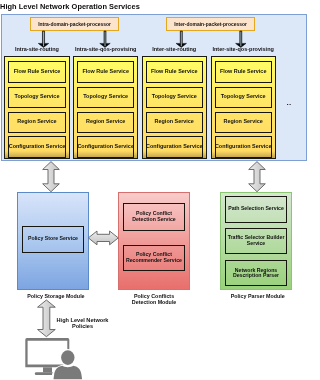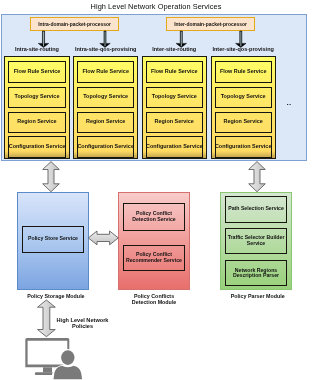--- a/index.html
+++ b/index.html
@@ -1,21 +1,21 @@
 <!DOCTYPE html>
 <html><head>
 <meta charset="utf-8">
 <style>
   html,body{margin:0;padding:0;}
   body{width:312px;height:380px;background:#ffffff;position:relative;overflow:hidden;
        font-family:"Liberation Sans",sans-serif;-webkit-font-smoothing:antialiased;}
   .abs{position:absolute;}
 
   
-  #page-title{left:0;top:1.6px;width:312px;text-align:center;font-size:7.4px;font-weight:normal;color:#0b0b0b;letter-spacing:0.05px;}
+  #page-title{left:0;top:1.6px;width:312px;text-align:left;font-size:7.4px;font-weight:bold;color:#0b0b0b;letter-spacing:0.05px;}
 
   
   #hl-panel{left:1px;top:14px;width:306px;height:147px;background:#DCE7F8;border:1.5px solid #7D9FD4;box-sizing:border-box;}
 
   
   .proc{position:absolute;top:17px;height:14px;background:#FCE3CB;border:1.5px solid #E3A81D;box-sizing:border-box;
         display:flex;align-items:center;justify-content:center;font-size:4.95px;font-weight:bold;color:#111;}
   #proc-0{left:30px;width:89px;}
   #proc-1{left:166px;width:89px;}
 

